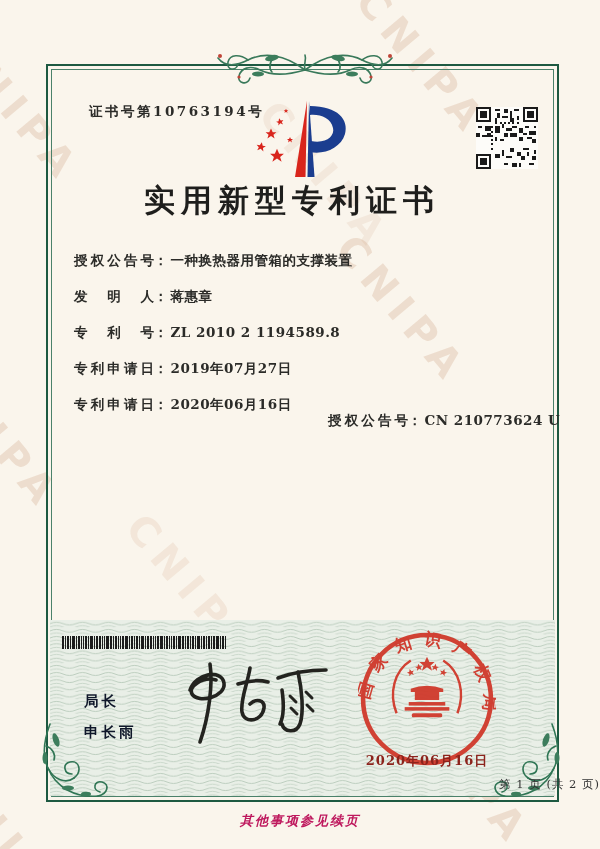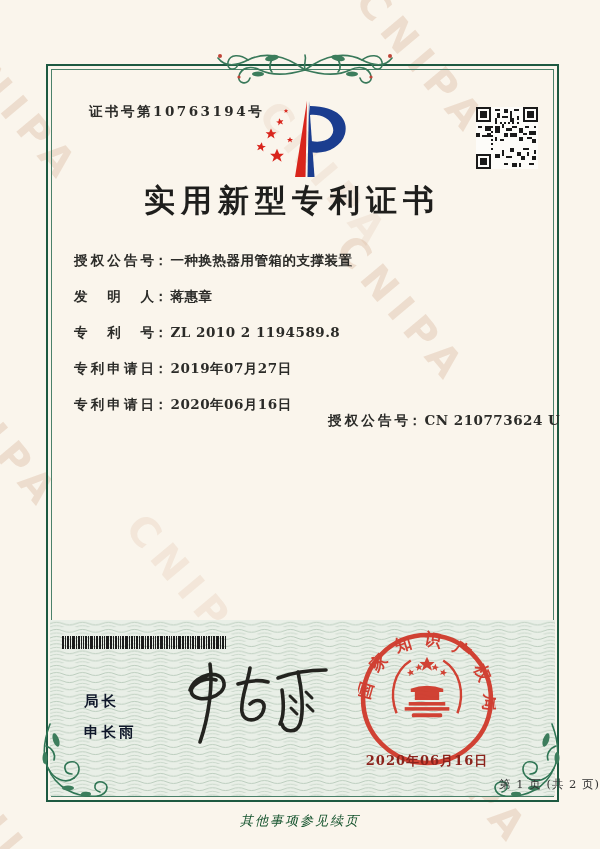--- a/index.html
+++ b/index.html
@@ -56,21 +56,21 @@
     position:absolute; left:360px; top:752px; width:134px; text-align:center;
     font-size:13px; font-weight:bold; color:#8c231c; letter-spacing:1px;
     font-family:"DejaVu Serif","Liberation Serif",serif;
   }
   .pageinfo{
     position:absolute; left:0; right:0; top:777px; text-align:right;
     font-size:11.5px; color:#333; letter-spacing:1px;
   }
   .footnote{
     position:absolute; left:0; right:0; top:812px; text-align:center;
-    font-size:13px; font-weight:400; font-style:italic; color:#14532d; letter-spacing:2px;
+    font-size:13px; font-weight:700; font-style:italic; color:#be185d; letter-spacing:2px;
   }
   .ornament-top{position:absolute; left:214px; top:44px;}
   .corner-bl{position:absolute; left:36px; top:722px;}
   .corner-br{position:absolute; left:486px; top:722px; transform:scaleX(-1);}
 </style>
 </head>
 <body>
 
 <div class="page">
 

